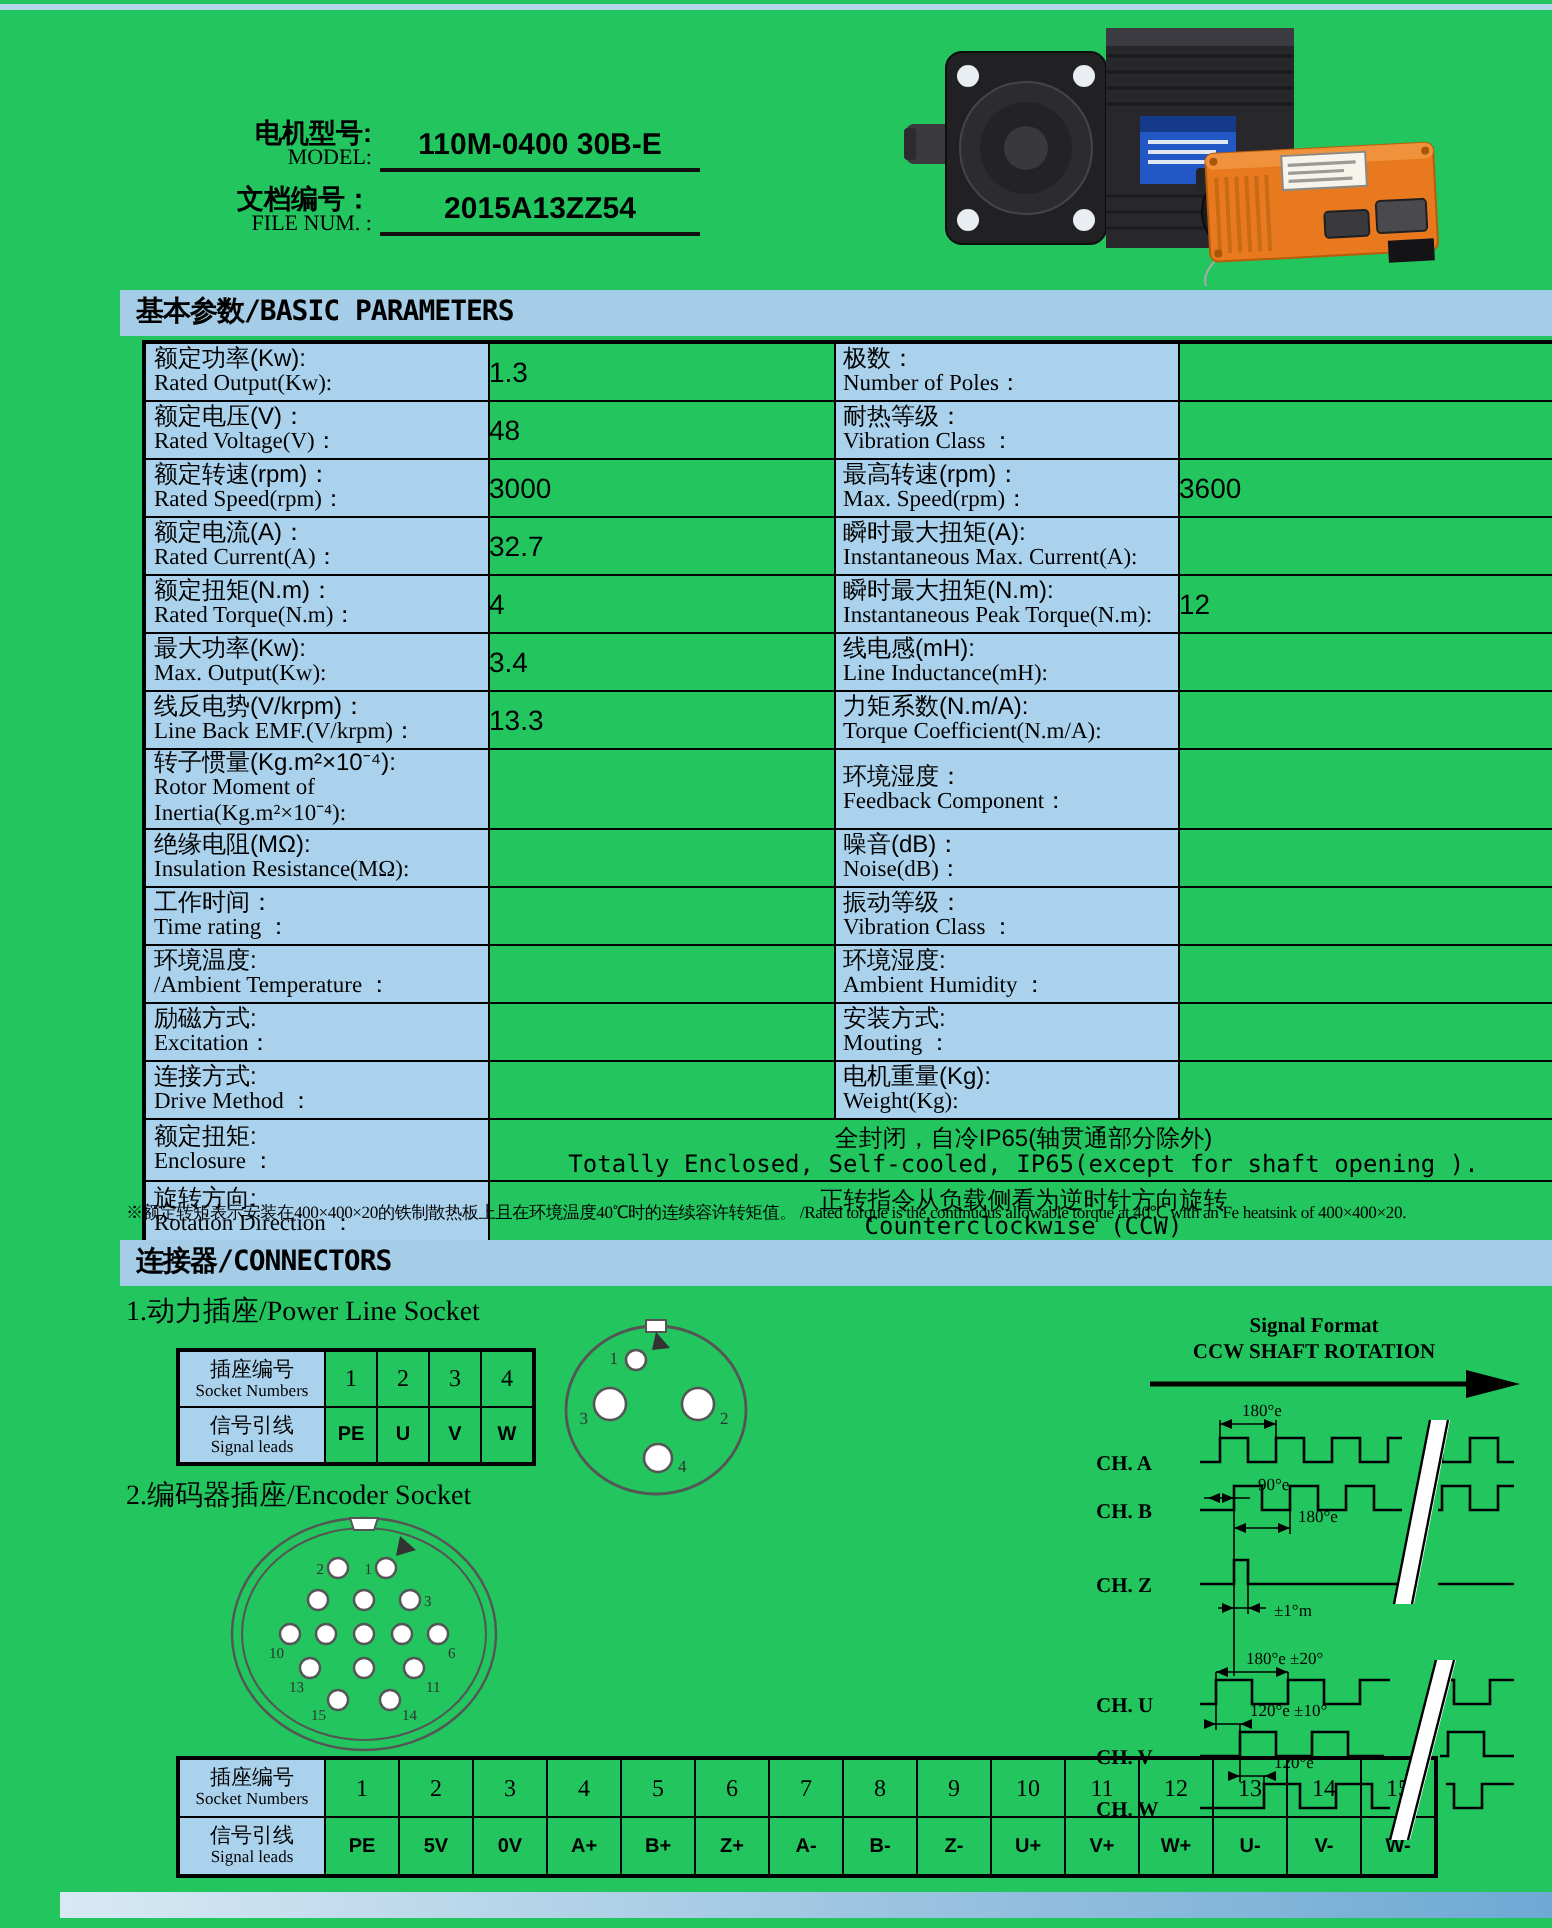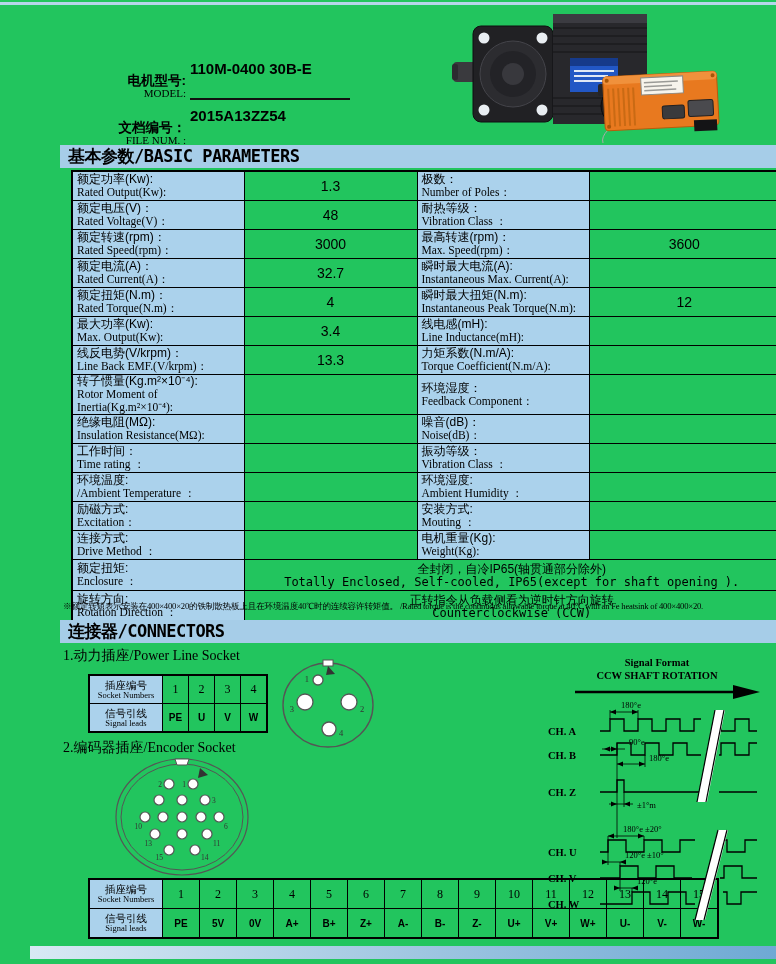--- a/index.html
+++ b/index.html
@@ -10,37 +10,37 @@
   .topline{left:0;top:2px;width:776px;height:3px;background:#b5d6ea;}
   .bottombar{left:30px;top:946px;width:746px;height:13px;
              background:linear-gradient(to right,#d8e9f4 0%,#9cc4e0 55%,#6ea9d4 100%);}
 
   
   .header{left:98px;top:60px;width:335px;}
   .hrow{display:flex;align-items:flex-end;margin-bottom:7px;}
   .hlabels{width:88px;text-align:right;line-height:1.05;}
   .hcn{font-size:13.5px;font-family:"Liberation Sans",sans-serif;font-weight:bold;}
   .hen{font-size:11px;font-family:"Liberation Serif",serif;}
-  .hval{width:160px;margin-left:4px;border-bottom:2px solid #111;
-        font-family:"Liberation Sans",sans-serif;font-weight:600;font-size:15px;padding-bottom:21px;}
+  .hval{width:160px;margin-left:4px;border-bottom:2px solid #111;text-align:center;
+        font-family:"Liberation Sans",sans-serif;font-weight:600;font-size:15px;padding-bottom:3px;}
 
   
   .secbar{left:60px;width:716px;height:23px;background:#a6cde8;
-          font-family:"DejaVu Sans Mono",monospace;font-weight:bold;font-size:17px;
+          font-family:"DejaVu Sans Mono",monospace;font-weight:bold;font-size:14px;
           line-height:23px;padding-left:8px;box-sizing:border-box;letter-spacing:-0.5px;}
   .bar-basic{top:145px;}
   .bar-conn{top:620px;}
 
   
   table{border-collapse:collapse;}
   .params{left:71px;top:170px;}
   .params table{width:708px;table-layout:fixed;border:2px solid #000;}
   .params td{border:1px solid #000;height:28px;padding:0;overflow:hidden;vertical-align:middle;}
   .params td.lab{background:#abd2ec;padding-left:4px;}
-  .params td.val{text-align:center;font-family:"Liberation Sans",sans-serif;font-size:14px;}
+  .params td.val{font-family:"Liberation Sans",sans-serif;font-size:14px;}
   .cn{font-size:12px;line-height:13px;font-family:"Liberation Sans",sans-serif;}
   .en{font-size:11.5px;line-height:13px;font-family:"Liberation Serif",serif;}
   .spanval{text-align:center;}
   .spanval .cnline{font-size:12px;line-height:14px;font-family:"Liberation Sans",sans-serif;}
   .spanval .enline{font-size:12px;line-height:13px;font-family:"DejaVu Sans Mono",monospace;}
 
   .footnote{left:63px;top:600px;width:712px;font-size:8.6px;white-space:nowrap;overflow:hidden;
             font-family:"Liberation Serif",serif;letter-spacing:-0.2px;}
 
   .subtitle{left:63px;font-size:14px;font-family:"Liberation Serif",serif;}
@@ -201,21 +201,21 @@
             <td class="val">3600</td>
           </tr>
 
           <tr>
             <td class="lab">
               <div class="cn">额定电流(A)：</div>
               <div class="en">Rated Current(A)：</div>
             </td>
             <td class="val">32.7</td>
             <td class="lab">
-              <div class="cn">瞬时最大电流(A):</div>
+              <div class="cn">瞬时最大扭矩(A):</div>
               <div class="en">Instantaneous Max. Current(A):</div>
             </td>
             <td class="val"></td>
           </tr>
 
           <tr>
             <td class="lab">
               <div class="cn">额定扭矩(N.m)：</div>
               <div class="en">Rated Torque(N.m)：</div>
             </td>

